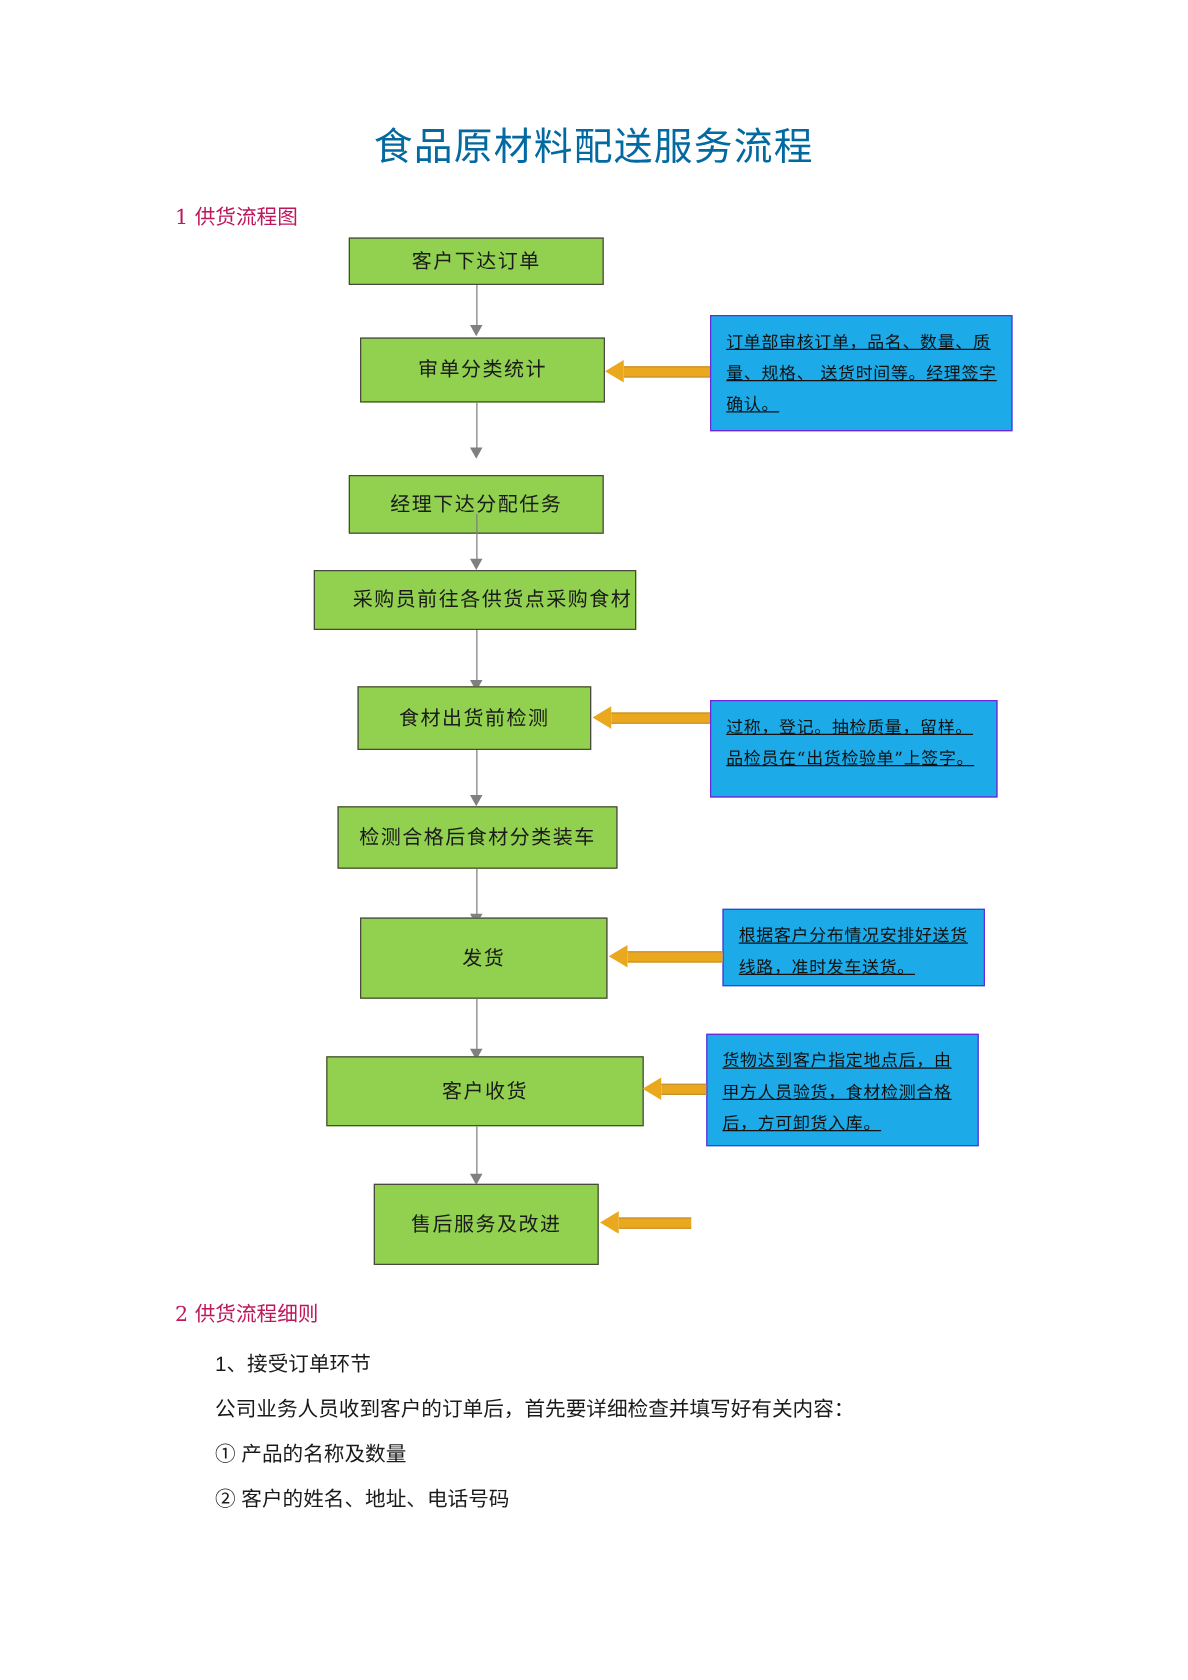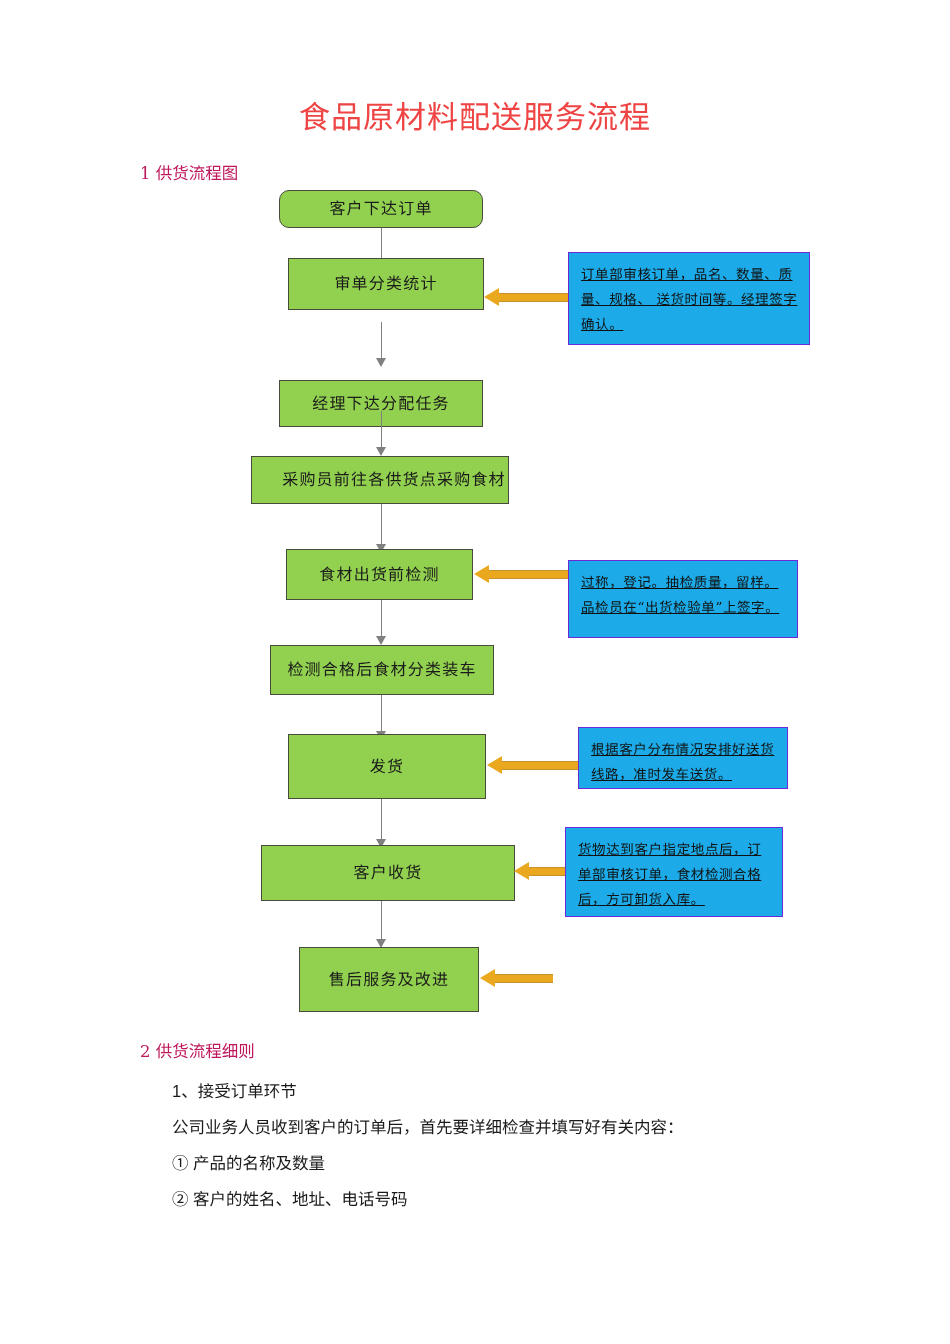--- a/index.html
+++ b/index.html
@@ -23,21 +23,21 @@
   
   .doc-title {
     position: absolute;
     left: 0;
     top: 92px;
     width: 950px;
     text-align: center;
     font-size: 31px;
     font-family: "DejaVu Serif", "Liberation Serif", serif;
     letter-spacing: 1px;
-    color: #ef4444;
+    color: #0369a1;
     white-space: nowrap;
   }
   .section-label {
     position: absolute;
     font-size: 16.5px;
     font-family: "DejaVu Serif", "Liberation Serif", serif;
     color: #be185d;
     white-space: nowrap;
   }
   .body-line {
@@ -122,25 +122,25 @@
 </style>
 </head>
 <body>
 
 <div id="page">
 
   <div class="doc-title">食品原材料配送服务流程</div>
 
   <div class="section-label" style="left:140px; top:160px;">1 供货流程图</div>
 
-  <div class="node" style="left:279px; top:190px; width:204px; height:38px;border-radius:10px;">客户下达订单</div>
+  <div class="node" style="left:279px; top:190px; width:204px; height:38px;">客户下达订单</div>
   <div class="vline" style="left:381px; top:228px; height:36px;"></div>
   <div class="vhead" style="left:376px; top:260px;"></div>
 
-  <div class="node" style="left:288px; top:258px; width:196px; height:52px;">审单分类统计</div>
+  <div class="node" style="left:288px; top:270px; width:196px; height:52px;">审单分类统计</div>
   <div class="vline" style="left:381px; top:322px; height:40px;"></div>
   <div class="vhead" style="left:376px; top:358px;"></div>
 
   <div class="note" style="left:568px; top:252px; width:242px; height:93px;">订单部审核订单，品名、数量、质量、规格、 送货时间等。经理签字确认。</div>
   <div class="garrow" style="left:484px; top:293px; width:84px;">
     <div class="shaft" style="left:15px; right:0;"></div>
     <div class="head"></div>
   </div>
 
   <div class="node" style="left:279px; top:380px; width:204px; height:47px;">经理下达分配任务</div>
@@ -172,21 +172,21 @@
   <div class="note" style="left:578px; top:727px; width:210px; height:62px;">根据客户分布情况安排好送货线路，准时发车送货。</div>
   <div class="garrow" style="left:487px; top:761px; width:91px;">
     <div class="shaft" style="left:15px; right:0;"></div>
     <div class="head"></div>
   </div>
 
   <div class="node" style="left:261px; top:845px; width:254px; height:56px;">客户收货</div>
   <div class="vline" style="left:381px; top:901px; height:42px;"></div>
   <div class="vhead" style="left:376px; top:939px;"></div>
 
-  <div class="note" style="left:565px; top:827px; width:218px; height:90px;">货物达到客户指定地点后，订单部审核订单，食材检测合格后，方可卸货入库。</div>
+  <div class="note" style="left:565px; top:827px; width:218px; height:90px;">货物达到客户指定地点后，由甲方人员验货，食材检测合格后，方可卸货入库。</div>
   <div class="garrow" style="left:514px; top:867px; width:51px;">
     <div class="shaft" style="left:15px; right:0;"></div>
     <div class="head"></div>
   </div>
 
   <div class="node" style="left:299px; top:947px; width:180px; height:65px;">售后服务及改进</div>
 
   <div class="garrow" style="left:480px; top:974px; width:73px;">
     <div class="shaft" style="left:15px; right:0;"></div>
     <div class="head"></div>

